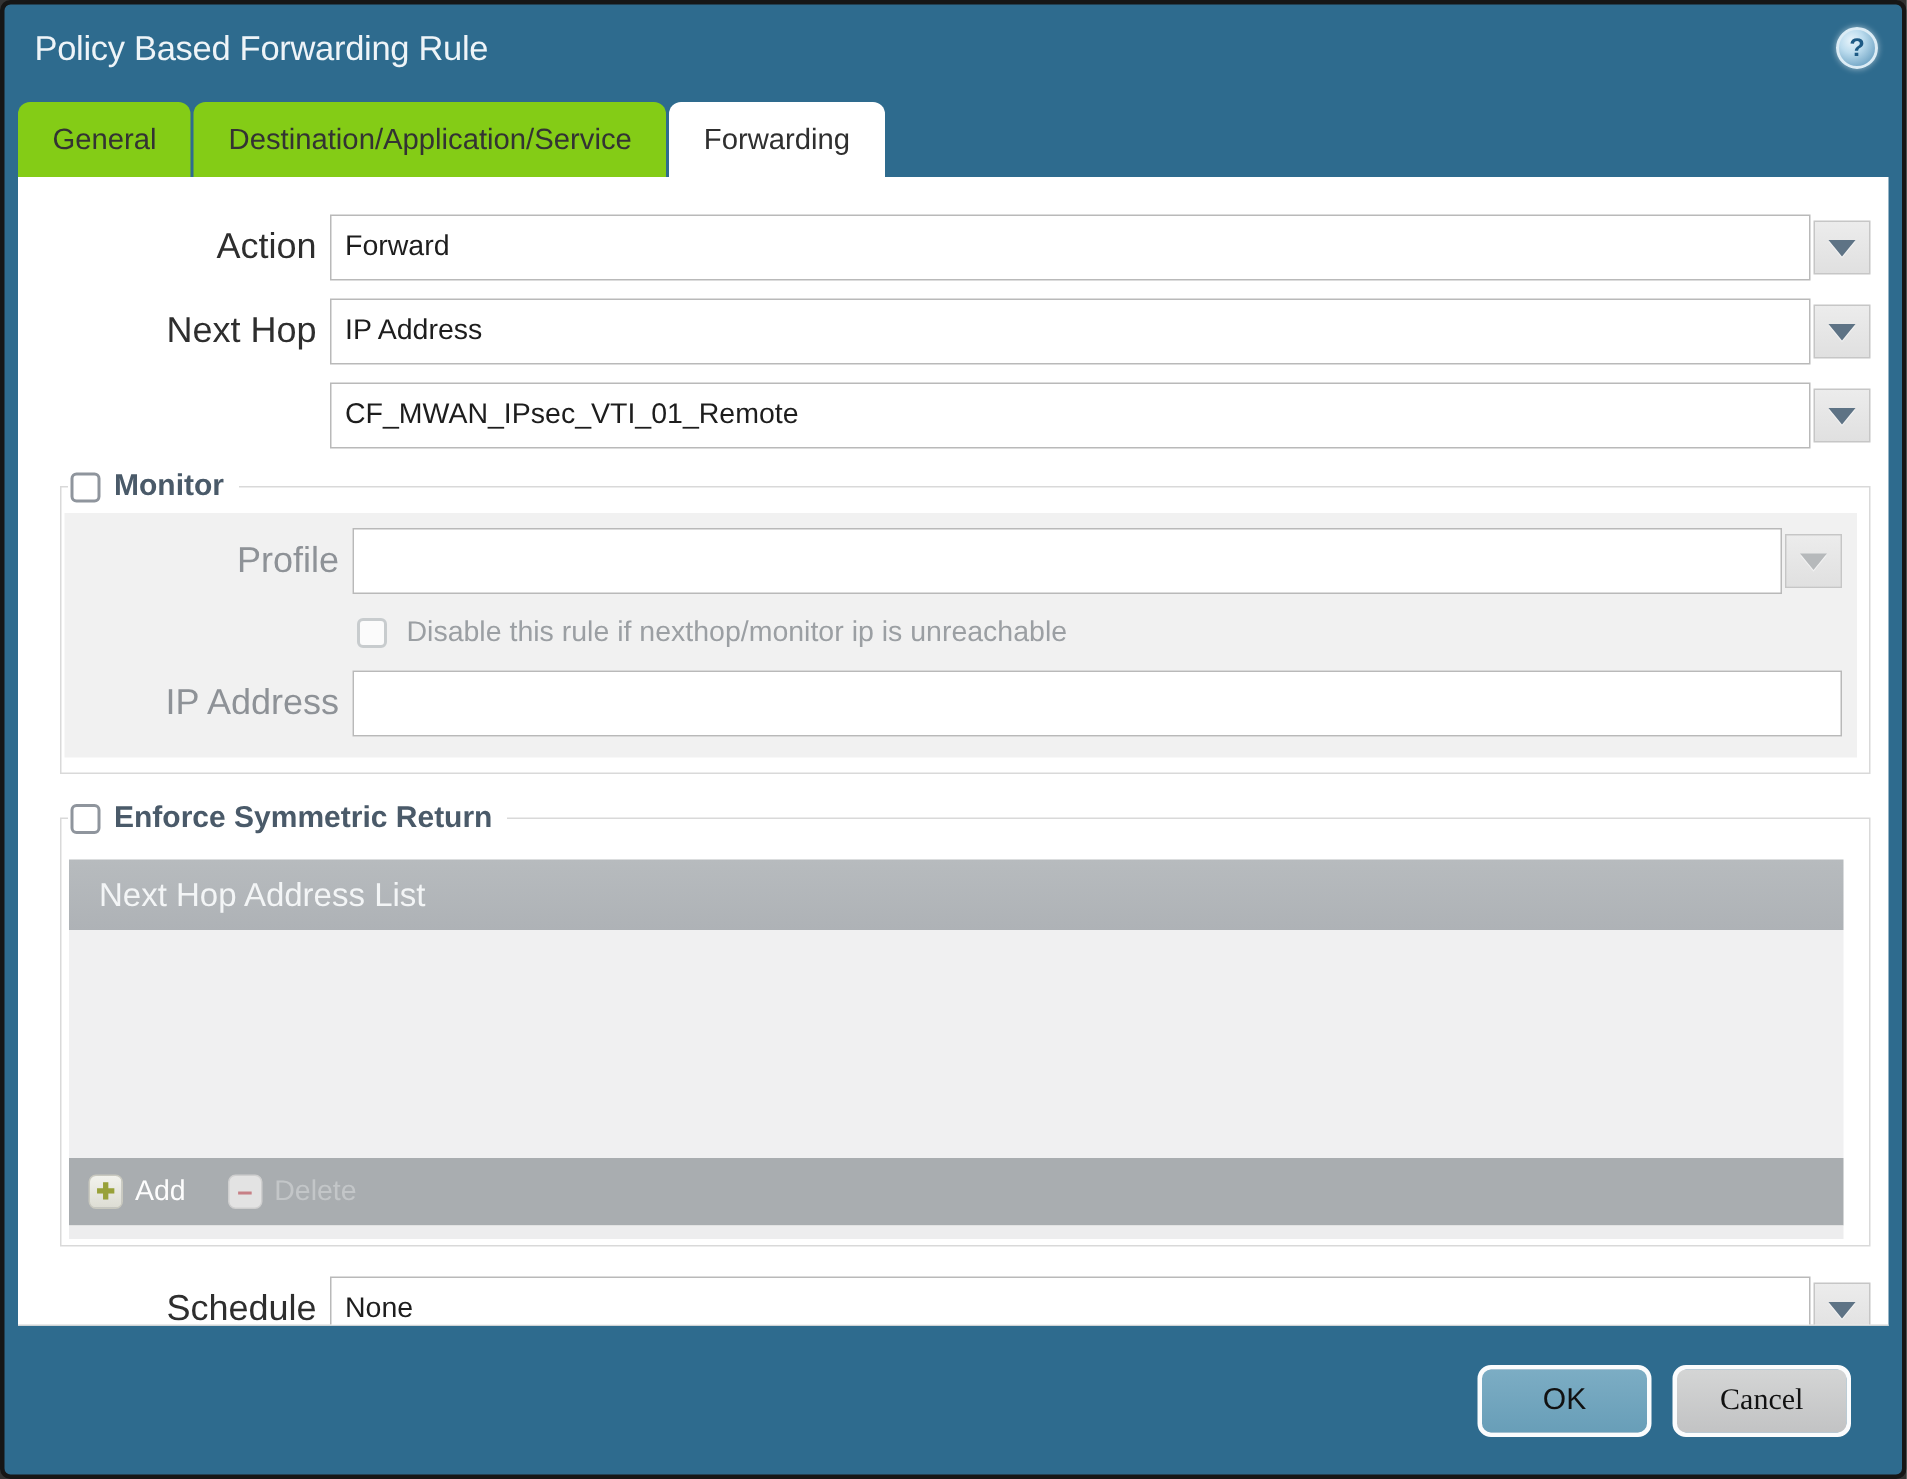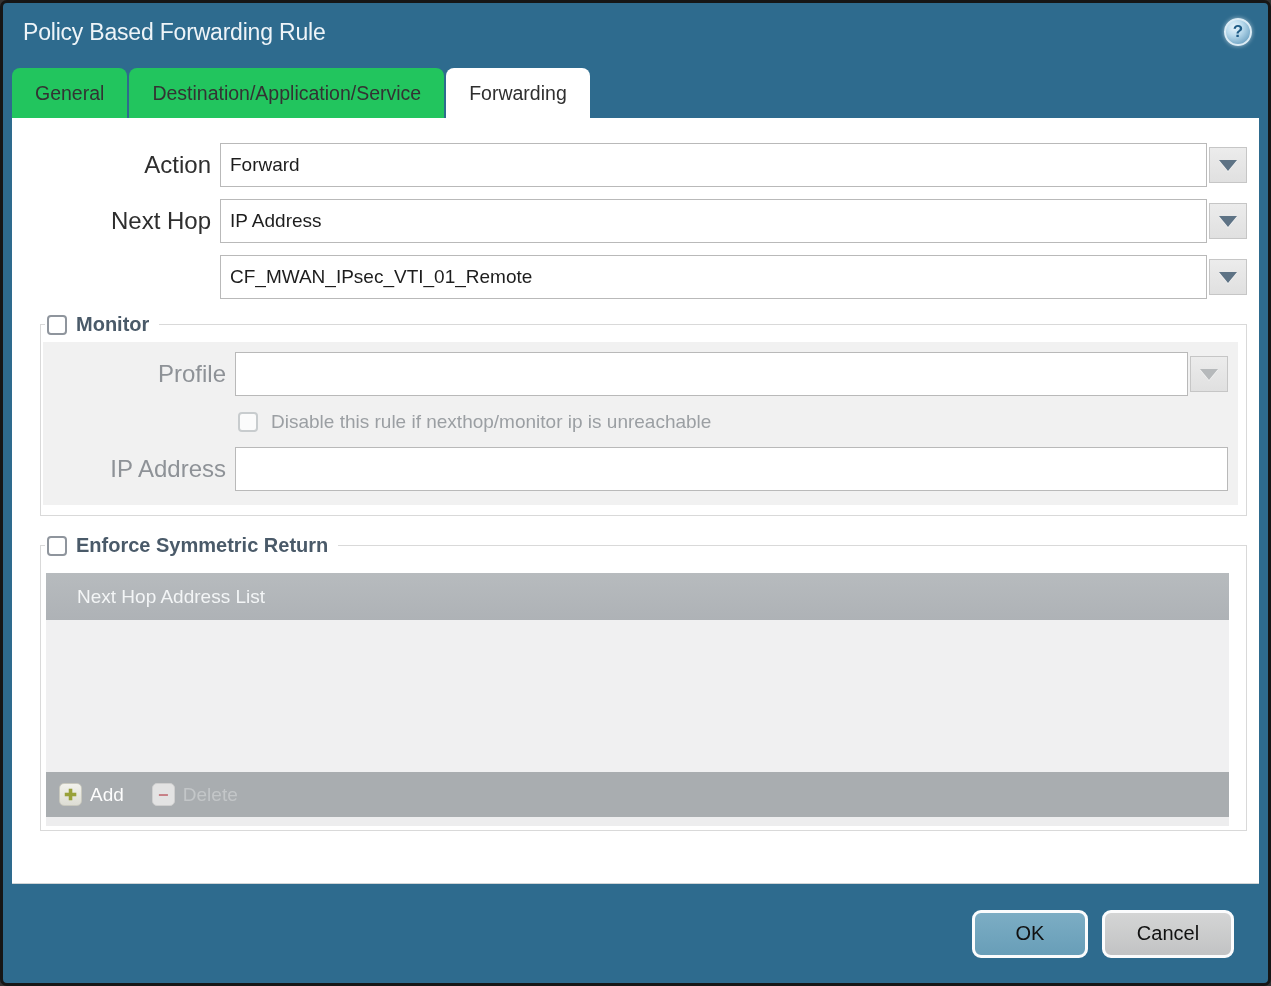--- a/index.html
+++ b/index.html
@@ -39,21 +39,21 @@
 
   
   .tabs{
     flex:0 0 56px;
     display:flex; align-items:flex-end;
     padding-left:9px; gap:2px;
   }
   .tab{
     height:50px; line-height:50px;
     padding:0 23px;
-    background:#22c55e;
+    background:#84cc16;
     border-radius:8px 8px 0 0;
     font-size:19.5px; color:#333;
     cursor:pointer; white-space:nowrap;
   }
   .tab.active{
     background:#ffffff; color:#2f2f2f;text-align:right;
   }
 
   
   .content{
@@ -141,22 +141,22 @@
     display:flex; align-items:center; gap:13px;
     margin:15px 0 4px 195px;
   }
   .cbx-row .cbx-label{ font-size:19px; color:#9b9fa3; }
 
   
   .tbl{ margin:10px 9px 0 3px; }
   .tbl-header{
     height:47px; line-height:47px;
     background:linear-gradient(#b7bbbe,#aeb2b6);
-    color:#f3f5f6; font-size:19px;
-    padding-left:31px;
+    color:#f3f5f6; font-size:22px;
+    padding-left:20px;
   }
   .tbl-body{ height:152px; background:#f0f0f1; }
   .tbl-footer{
     height:45px; background:#a9adb0;
     display:flex; align-items:center;
     padding-left:13px; gap:28px;
   }
   .tbl-btn{
     display:flex; align-items:center; gap:8px;
     cursor:pointer; font-size:19px; color:#fdfdfd;
@@ -180,21 +180,21 @@
     gap:14px; padding-right:34px;
   }
   .btn{
     height:48px; border-radius:9px;
     border:3px solid #fbfcfd;
     font-family:"Liberation Sans",sans-serif;
     font-size:20px; color:#111;
     cursor:pointer;
   }
   .btn-ok{ width:116px; background:linear-gradient(#7cadc4,#689eb8); }
-  .btn-cancel{ width:132px; background:linear-gradient(#d4d5d5,#c2c3c4); }
+  .btn-cancel{ width:119px; background:linear-gradient(#d4d5d5,#c2c3c4);font-family:Liberation Serif, serif; }
 </style>
 </head>
 <body>
 
 <div class="dialog">
 
   <div class="titlebar">
     <span class="title">Policy Based Forwarding Rule</span>
     <div class="help-icon">
       <span>?</span>
@@ -288,20 +288,29 @@
           </div>
           <div class="tbl-btn disabled">
             <span class="mini-icon mini-minus">−</span>
             <span>Delete</span>
           </div>
         </div>
       </div>
       <div class="tbl-strip"></div>
     </fieldset>
 
+    <div class="form-row" style="margin-top:20px;">
+      <div class="flabel">Schedule</div>
+      <div class="combo">
+        <input type="text" value="None" style="">
+        <div class="dd-btn">
+          <span class="dd-arrow"></span>
+        </div>
+      </div>
+    </div>
 
   </div>
 
   <div class="bottombar">
     <button class="btn btn-ok">OK</button>
     <button class="btn btn-cancel">Cancel</button>
   </div>
 
 </div>
 

